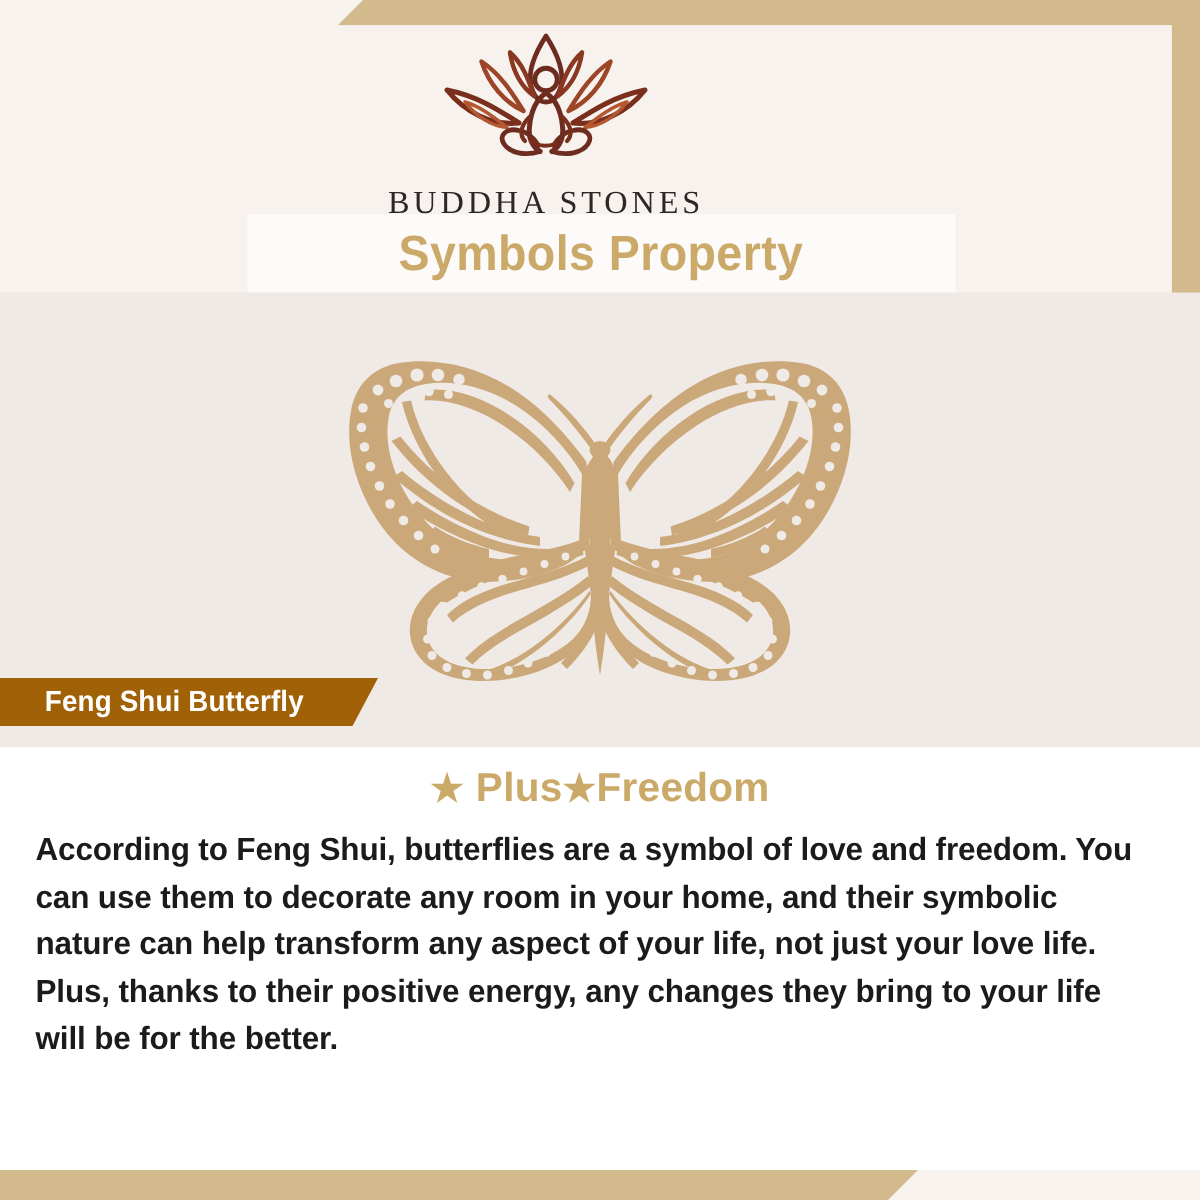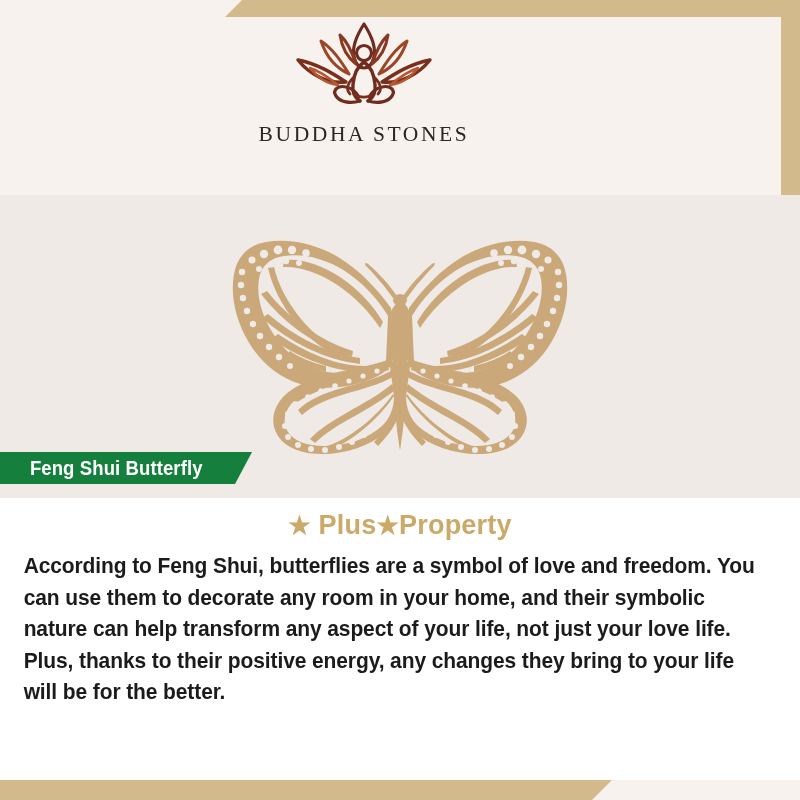--- a/index.html
+++ b/index.html
@@ -117,21 +117,21 @@
   }
   .butterfly-wrap svg { display: block; width: 100%; height: 100%; }
 
   
   .tag-banner {
     position: absolute;
     left: 0;
     top: 452px;
     width: 252px;
     height: 32px;
-    background: #15803d;
+    background: #a16207;
     clip-path: polygon(0 0, 100% 0, calc(100% - 17px) 100%, 0 100%);
     display: flex;
     align-items: center;
   }
   .tag-text {
     font-family: "Liberation Sans Narrow", "Liberation Sans", sans-serif;
     font-weight: bold;
     font-size: 19.5px;
     color: #FFFFFF;
     padding-left: 26px;
@@ -211,20 +211,23 @@
           <path d="M79 60 C73 66 72 72 76 76" stroke="#7a2f1d" stroke-width="2.8"></path>
           <path d="M101 60 C107 66 108 72 104 76" stroke="#7a2f1d" stroke-width="2.8"></path>
 
           <path d="M80 76 C84 79 90 80 96 78" stroke="#7a2f1d" stroke-width="2.6"></path>
         </g>
       </svg>
     </span>
     <div class="logo-word">BUDDHA STONES</div>
   </div>
 
+  <div class="title-banner">
+    <span class="title-text">Symbols Property</span>
+  </div>
 
   <div class="mid-panel"></div>
 
   <div class="butterfly-wrap">
     <svg viewBox="0 0 344 218" xmlns="http://www.w3.org/2000/svg">
       <g fill="#CBA879">
 
         <path d="M163 70 C150 52 132 32 110 19 C88 6 62 0 38 4 C20 7 9 19 6 36
                  C2 58 8 82 20 103 C32 124 50 139 72 146 C96 153 124 150 148 139
                  C158 134 164 127 166 118 L163 70 Z
@@ -403,18 +406,18 @@
     </svg>
   </div>
 
   <div class="tag-banner">
     <span class="tag-text">Feng Shui Butterfly</span>
   </div>
 
   <div class="text-block">
     <div class="subhead">
       <span class="star">★</span>
-      <span>Plus</span><span class="star">★</span><span>Property</span>
+      <span>Plus</span><span class="star">★</span><span>Freedom</span>
     </div>
     <p class="body-copy">According to Feng Shui, butterflies are a symbol of love and freedom. You can use them to decorate any room in your home, and their symbolic nature can help transform any aspect of your life, not just your love life. Plus, thanks to their positive energy, any changes they bring to your life will be for the better.</p>
   </div>
 
 </div>
 
 </body></html>

